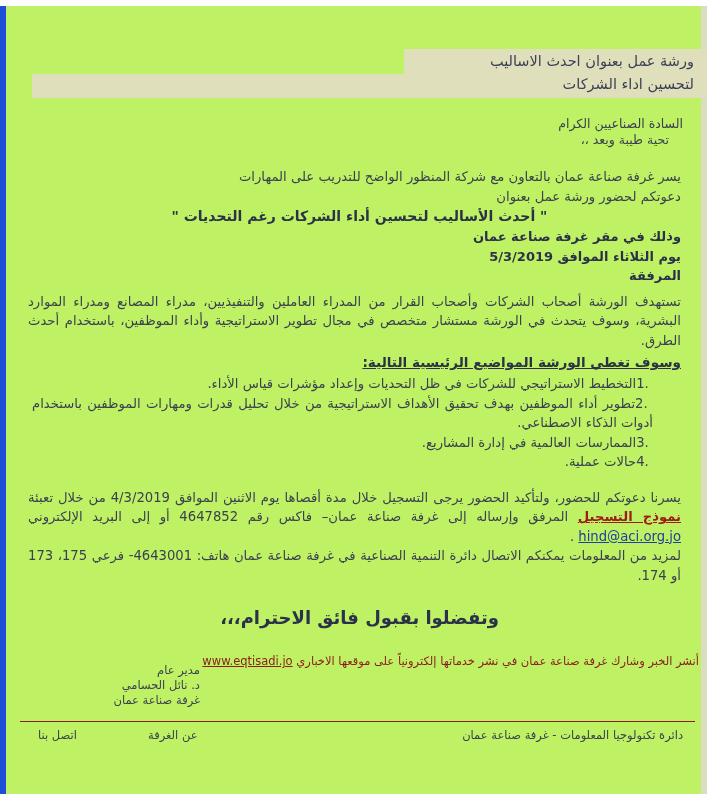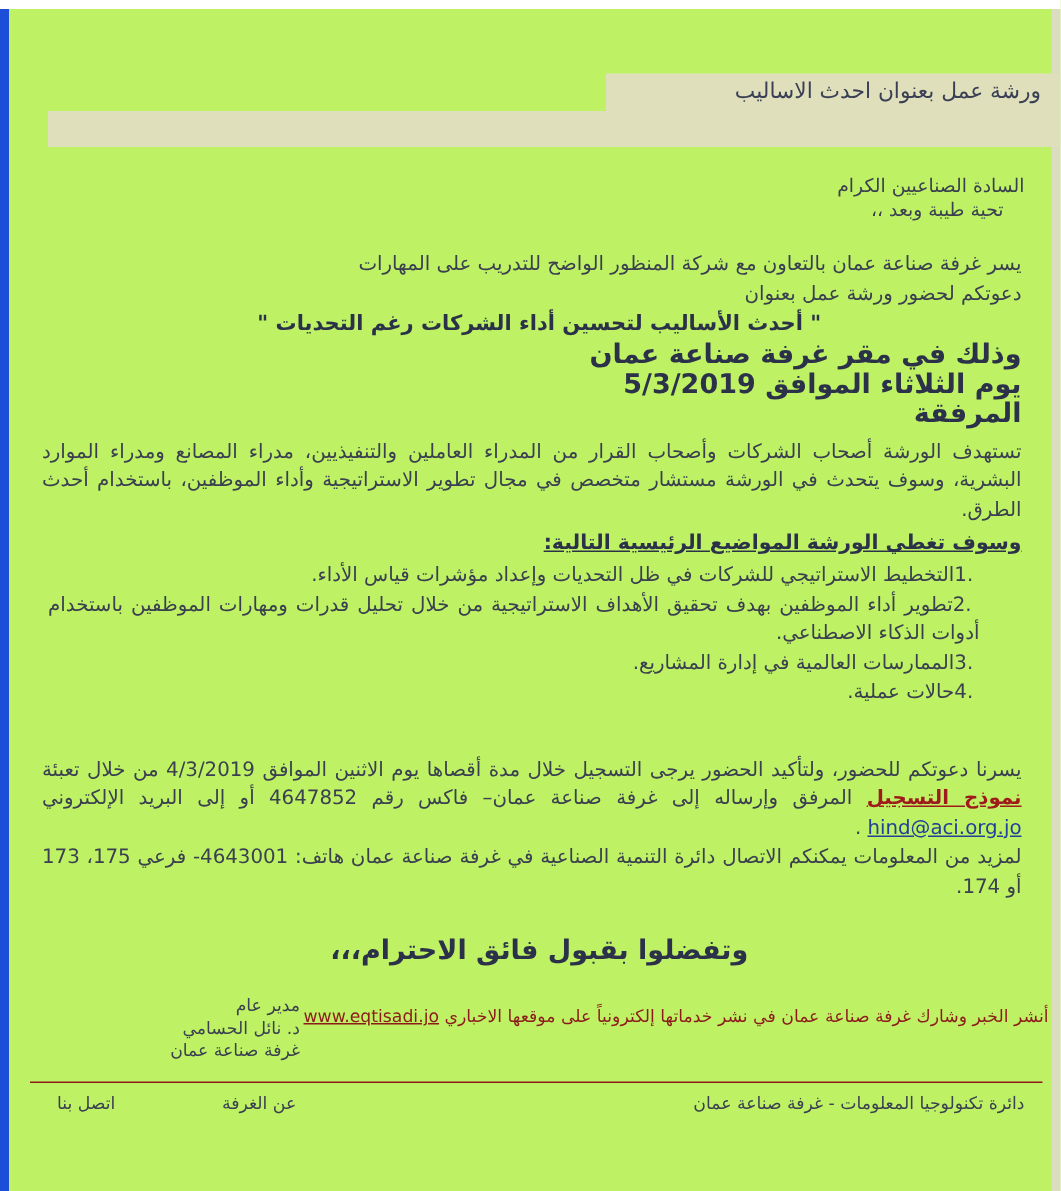--- a/index.html
+++ b/index.html
@@ -101,21 +101,21 @@
   .center-b {
     text-align: center;
     font-weight: bold;
     font-size: 14px;
     line-height: 21px;
     color: #2b3148;
   }
   .blk-bold {
     padding: 0 18px 0 8px;
     font-weight: bold;
-    font-size: 18px;
+    font-size: 13px;
     line-height: 19.6px;
     text-align: right;
     color: #2b3148;
   }
   .blk-bold .wide { text-align: justify; text-align-last: right; }
 
   .underline-head {
     text-decoration: underline;
     font-weight: bold;
     font-size: 13.6px;
@@ -228,20 +228,21 @@
 </head>
 <body>
 
 <div id="page">
 
   <div id="banner">
     <div class="banner-block-top"></div>
     <div class="banner-block-bottom"></div>
     <div id="banner-text">
       <div>ورشة عمل بعنوان احدث الاساليب</div>
+      <div>لتحسين اداء الشركات</div>
     </div>
   </div>
 
   <div id="content">
 
     <div class="salutation">
       <div class="l1">السادة الصناعيين الكرام</div>
       <div class="l2">تحية طيبة وبعد ،،</div>
     </div>
 
@@ -268,21 +269,21 @@
 
     <div class="underline-head" style="margin-top:4px">وسوف تغطي الورشة المواضيع الرئيسية التالية:</div>
 
     <ol class="topics">
       <li>التخطيط الاستراتيجي للشركات في ظل التحديات وإعداد مؤشرات قياس الأداء.</li>
       <li>تطوير أداء الموظفين بهدف تحقيق الأهداف الاستراتيجية من خلال تحليل قدرات ومهارات الموظفين باستخدام أدوات الذكاء الاصطناعي.</li>
       <li>الممارسات العالمية في إدارة المشاريع.</li>
       <li>حالات عملية.</li>
     </ol>
 
-    <p class="body-par just" style="margin-top:32px">
+    <p class="body-par just" style="margin-top:16px">
       <span>يسرنا دعوتكم للحضور، ولتأكيد الحضور يرجى التسجيل خلال مدة أقصاها يوم الاثنين الموافق 4/3/2019</span>
       <span>من خلال تعبئة </span><a href="#" class="link-red">نموذج التسجيل</a><span> المرفق وإرساله إلى غرفة صناعة عمان– فاكس رقم 4647852 أو إلى</span>
       <span>البريد الإلكتروني </span><a href="#" class="link-blue">hind@aci.org.jo</a><span> .</span>
     </p>
 
     <p class="body-par just" style="margin-top:0">
       <span>لمزيد من المعلومات يمكنكم الاتصال دائرة التنمية الصناعية في غرفة صناعة عمان هاتف: 4643001-</span>
       <span>فرعي 175، 173 أو 174.</span>
     </p>
 

